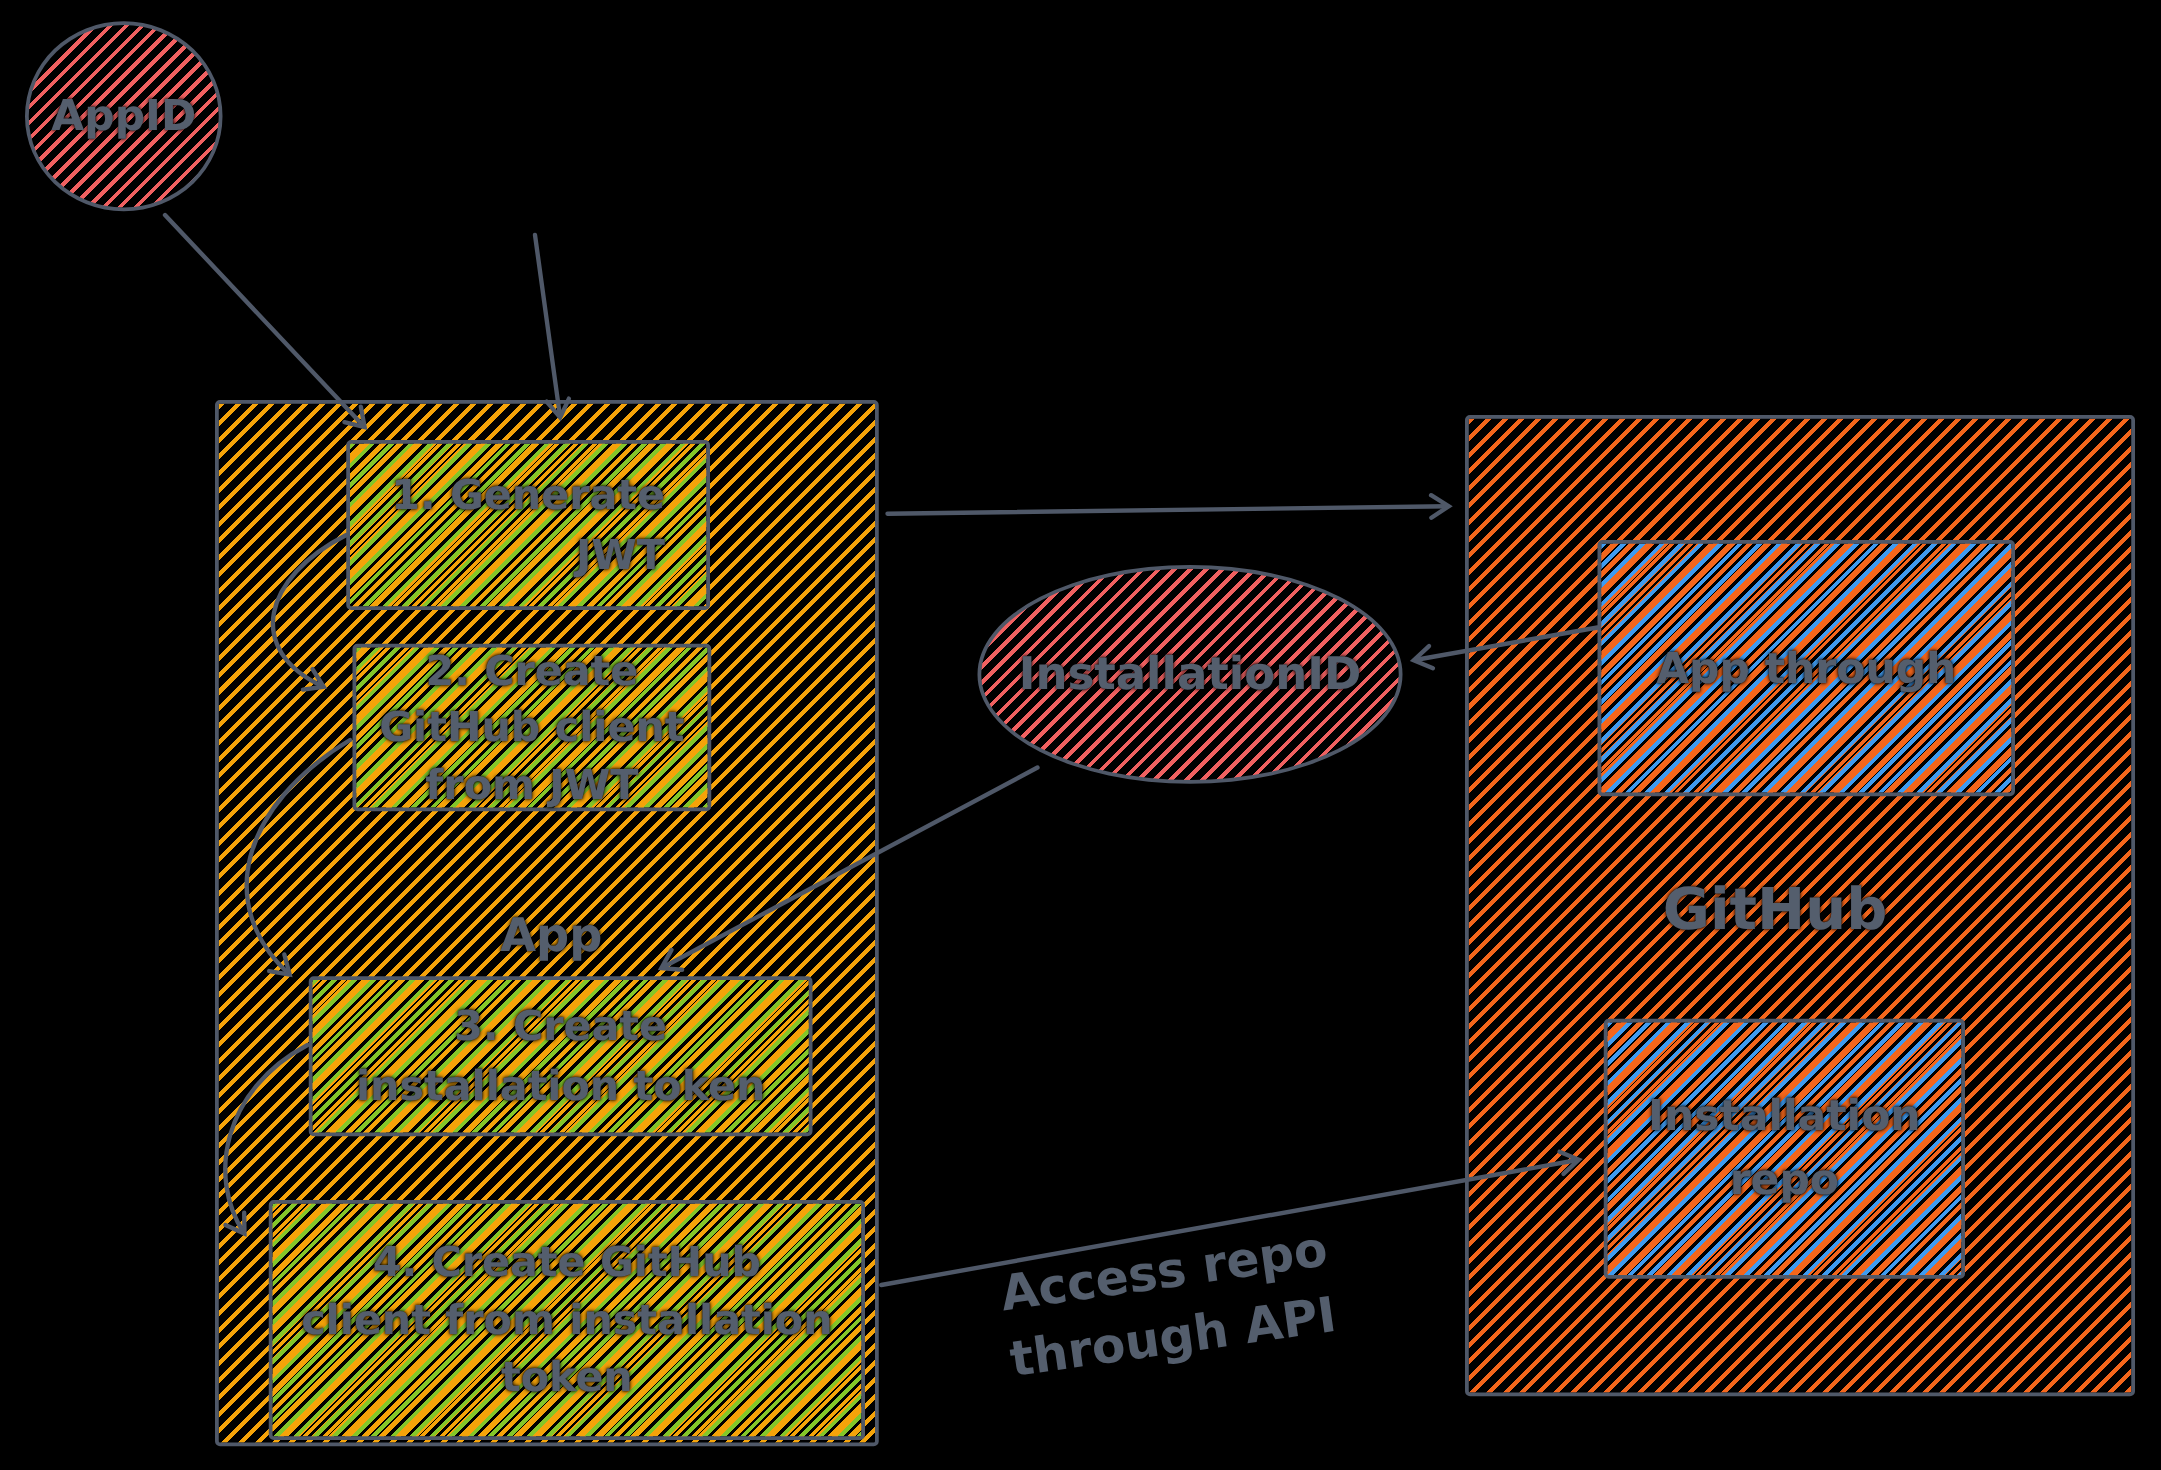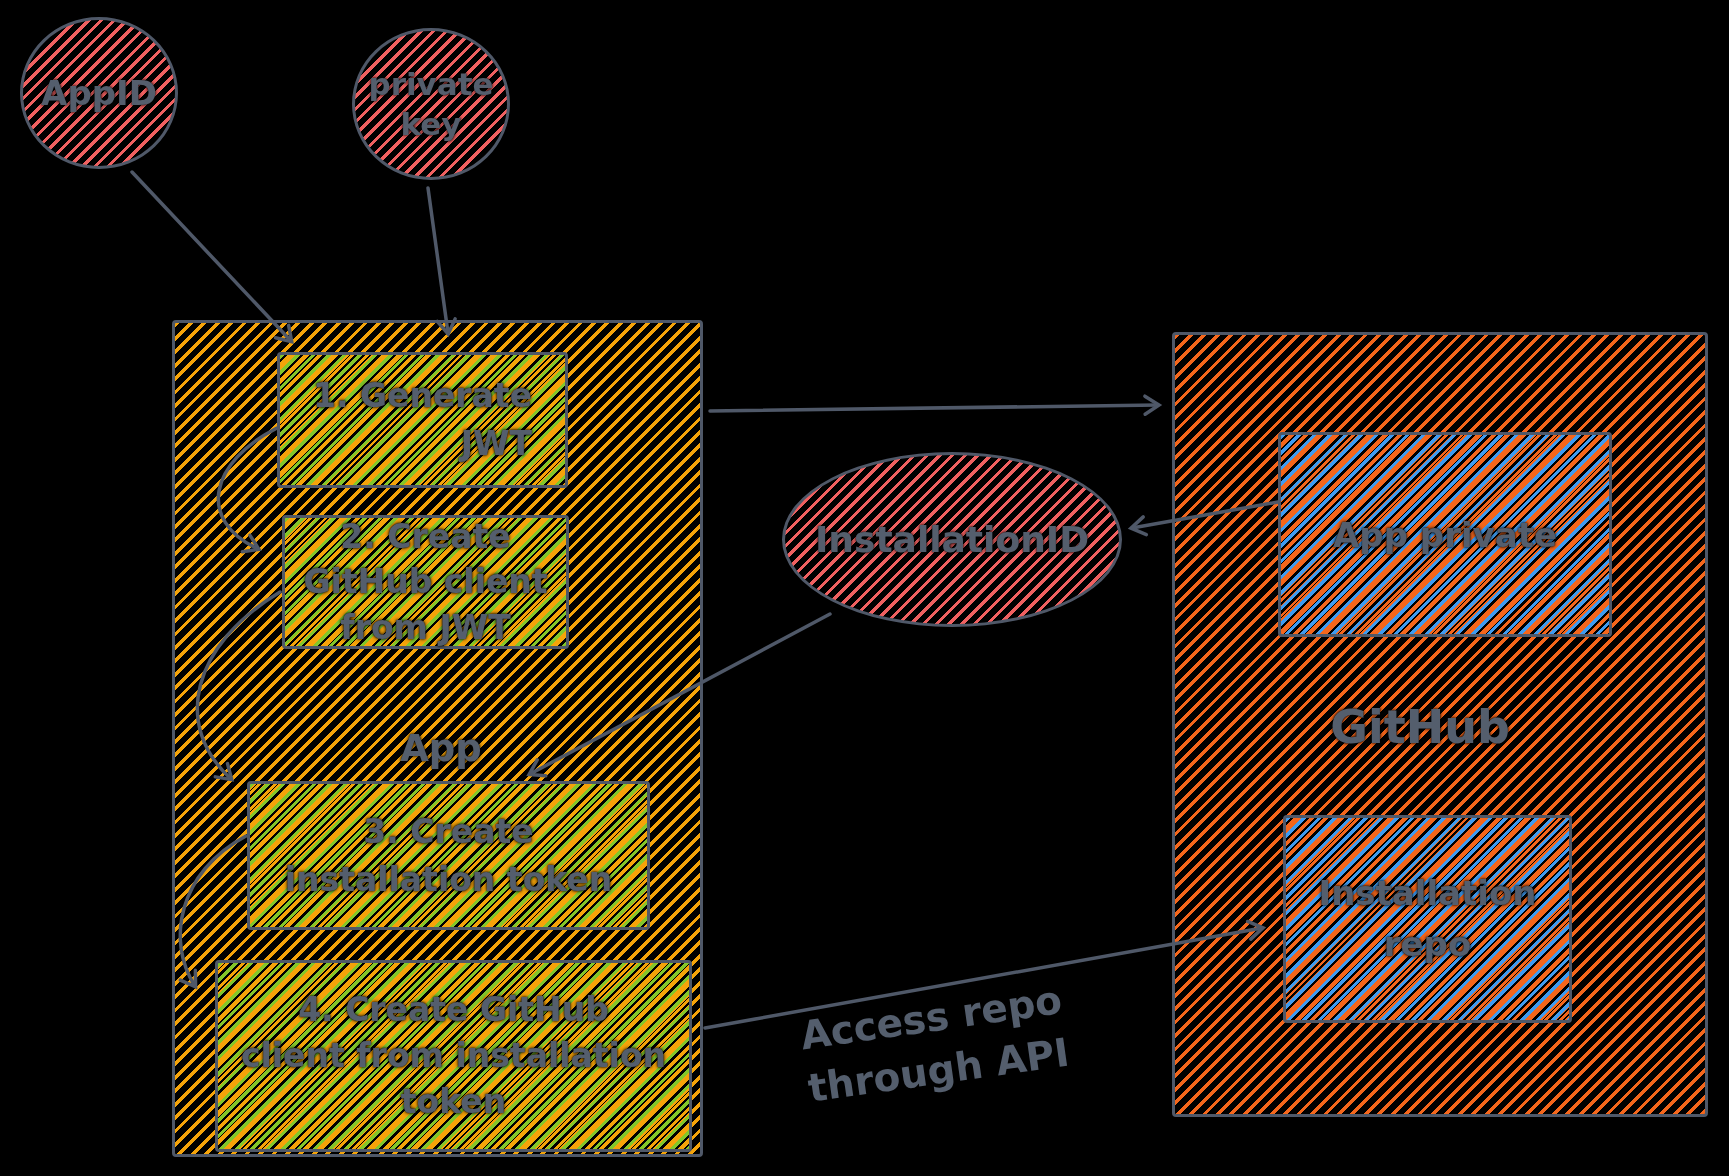--- a/index.html
+++ b/index.html
@@ -34,40 +34,38 @@
     <div class="node lbl" style="left:196px;top:403px;width:140px;height:44px;font-size:37px;">App</div>
   </div>
 
   <div class="node hatch-green-mix stroked rect lbl" style="left:277px;top:352px;width:291px;height:136px;font-size:33px;line-height:1.45;text-align:right;">1. Generate
 JWT</div>
 
   <div class="node hatch-green-mix stroked rect lbl" style="left:282px;top:515px;width:287px;height:134px;font-size:33px;line-height:1.38;">2. Create
 GitHub client
 from JWT</div>
 
-  <div class="node hatch-green-mix stroked rect lbl" style="left:247px;top:781px;width:403px;height:149px;font-size:33px;line-height:1.45;">3. Create
+  <div class="node hatch-green-mix stroked rect lbl" style="left:247px;top:781px;width:403px;height:128px;font-size:33px;line-height:1.45;">3. Create
 installation token</div>
 
   <div class="node hatch-green-mix stroked rect lbl" style="left:215px;top:960px;width:477px;height:192px;font-size:33px;line-height:1.4;">4. Create GitHub
 client from installation
 token</div>
 
   <div class="node hatch-orange stroked rect" style="left:1172px;top:332px;width:536px;height:785px;">
     <div class="node lbl" style="left:145px;top:368px;width:200px;height:48px;font-size:46px;">GitHub</div>
   </div>
 
-  <div class="node hatch-blue-mix stroked rect lbl" style="left:1278px;top:432px;width:334px;height:205px;font-size:34px;">App private</div>
+  <div class="node hatch-blue-mix stroked rect lbl" style="left:1278px;top:432px;width:334px;height:205px;font-size:34px;">App through</div>
 
   <div class="node hatch-red stroked ellipse lbl" style="left:20px;top:17px;width:158px;height:152px;font-size:34px;">AppID</div>
 
   <div class="node hatch-blue-mix stroked rect lbl" style="left:1283px;top:815px;width:289px;height:208px;font-size:34px;line-height:1.5;">Installation
 repo</div>
 
-  <div class="node hatch-red stroked ellipse lbl" style="left:352px;top:28px;width:158px;height:152px;font-size:31px;line-height:1.3;">private
-key</div>
 
   <div class="node hatch-red stroked ellipse lbl" style="left:782px;top:452px;width:340px;height:175px;font-size:36px;">InstallationID</div>
 
   <div class="node lbl" style="left:745px;top:985px;width:380px;height:120px;font-size:39px;line-height:1.35;transform:rotate(-8deg);">Access repo
 through API</div>
 
   <svg id="arrows" viewBox="0 0 1729 1176">
     <defs>
       <marker id="ah" markerUnits="userSpaceOnUse" markerWidth="36" markerHeight="36" viewBox="-18 -18 36 36" refX="-1" refY="0" orient="auto">
         <path d="M-14,-9 L0,0 L-14,9" fill="none" stroke="#4f5868" stroke-width="3" stroke-linecap="round"></path>

